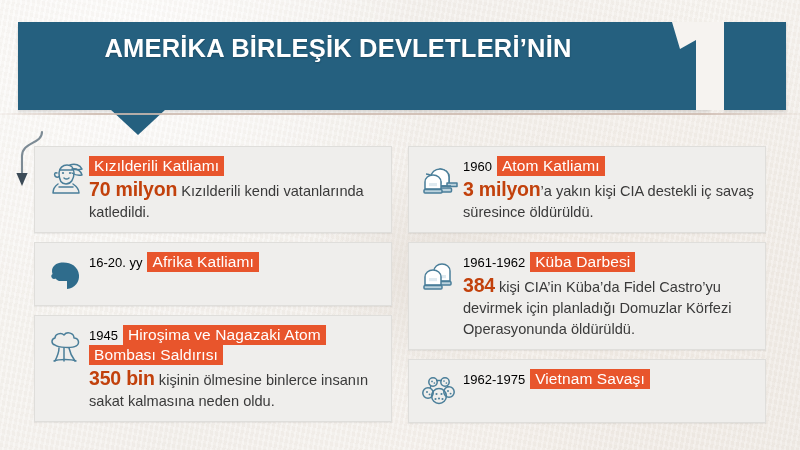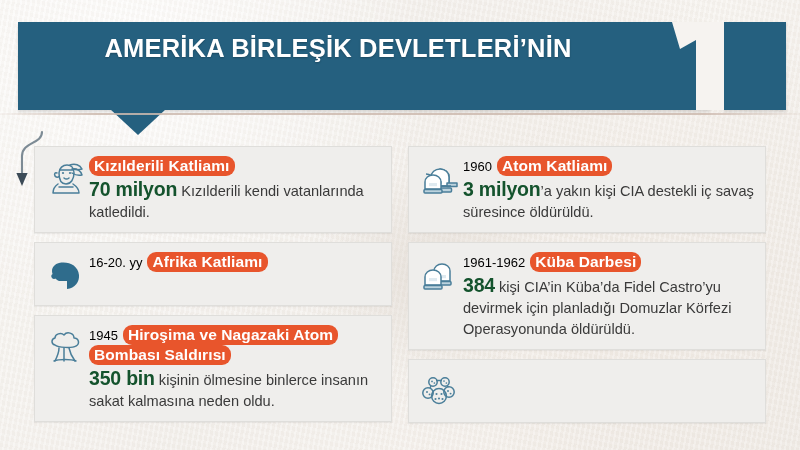--- a/index.html
+++ b/index.html
@@ -144,39 +144,38 @@
     color: #000000;
     font-weight: normal;
     font-size: 13px;
     margin-right: 5px;
     white-space: nowrap;
   }
   .title-chip {
     display: inline;
     background: #e8552c;
     color: #ffffff;
-    font-weight: bold;
+    font-weight: normal;
     font-size: 15.5px;
     line-height: 20px;
     padding: 1px 5px 2px 5px;
     box-decoration-break: clone;
     -webkit-box-decoration-break: clone;
     letter-spacing: 0.1px;
-    border-radius: 9px;
   }
   .body-text {
     color: #3a3a3a;
     font-size: 14.6px;
     line-height: 21px;
     margin-top: 3px;
   }
   .stat {
     font-weight: bold;
     font-size: 19.5px;
-    color: #14532d;
+    color: #c2410c;
     letter-spacing: -0.2px;
   }
 </style>
 </head>
 <body>
 
 <div id="paper-bg"></div>
 <div id="paper-grain"></div>
 <div id="watermark-smudge"></div>
 
@@ -353,16 +352,19 @@
           <circle cx="30.6" cy="20.6" r="0.95"></circle>
           <circle cx="16.5" cy="21" r="1.05"></circle>
           <circle cx="21.5" cy="21" r="1.05"></circle>
           <circle cx="19" cy="25.5" r="1.05"></circle>
           <circle cx="15.5" cy="26" r="1.05"></circle>
           <circle cx="22.5" cy="26" r="1.05"></circle>
         </g>
       </svg>
     </div>
     <div class="card-body">
+      <div class="title-row">
+        <span class="date-label">1962-1975</span><span class="title-chip">Vietnam Savaşı</span>
+      </div>
     </div>
   </div>
 
 </div>
 
 </body></html>

